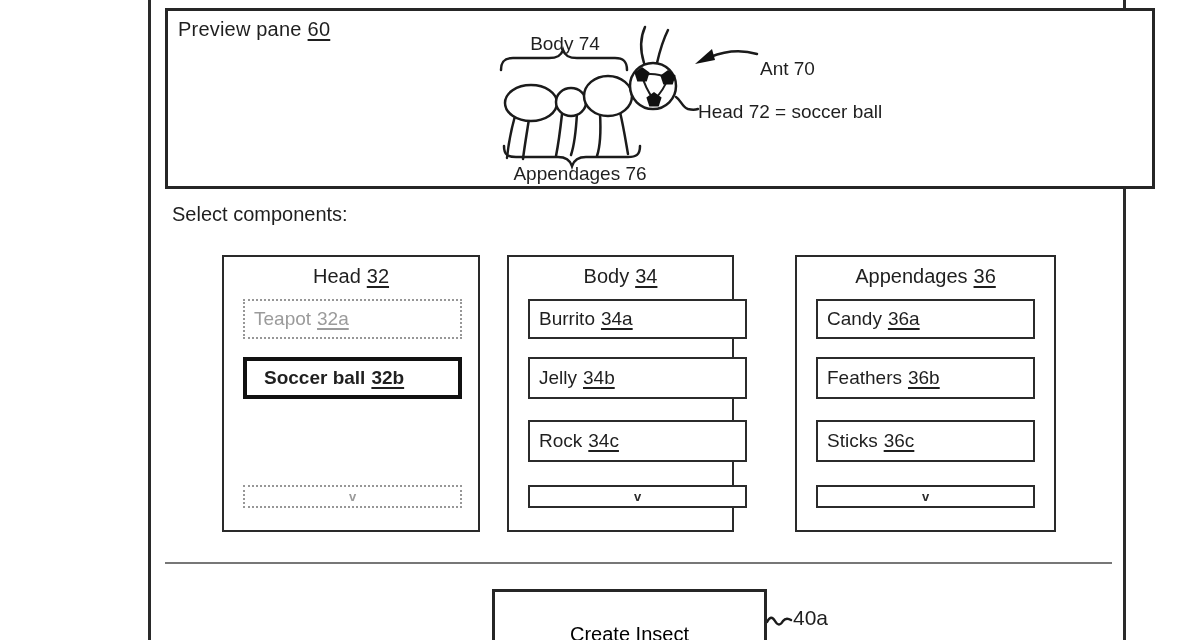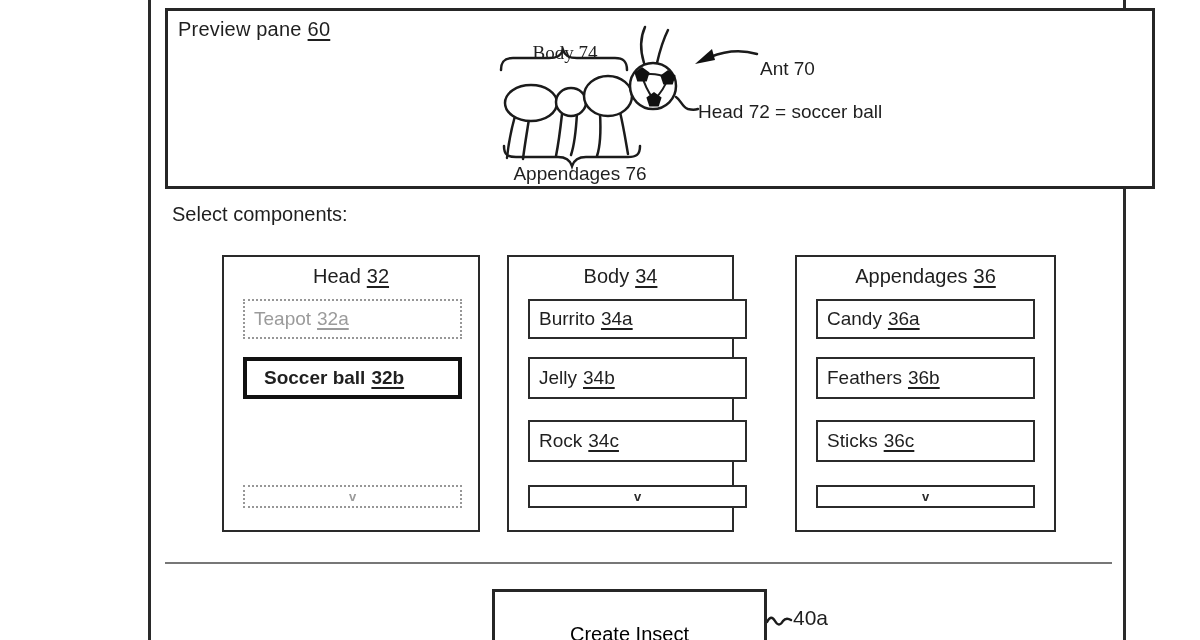--- a/index.html
+++ b/index.html
@@ -17,21 +17,21 @@
     position:absolute; left:165px; top:8px; width:990px; height:181px;
     border:3px solid #262626; background:#fff;
   }
   .preview-pane-title {
     position:absolute; left:10px; top:7px; font-size:20px; letter-spacing:0.2px;
   }
   .ref { text-decoration:underline; text-decoration-thickness:2px; text-underline-offset:3px; margin-left:6px; }
 
   
   .fig-label { position:absolute; font-size:19px; white-space:nowrap; }
-  .lbl-body       { left:505px; top:42px;  width:120px; text-align:center;font-family:Liberation Serif, serif; }
+  .lbl-body       { left:505px; top:33px;  width:120px; text-align:center; }
   .lbl-ant        { left:760px; top:46px;margin-top:12px; }
   .lbl-head       { left:698px; top:101px; }
   .lbl-appendages { left:500px; top:163px; width:160px; text-align:center; }
 
   
   .overlay { position:absolute; left:0; top:0; width:1200px; height:640px; pointer-events:none; }
 
   
   .select-label { position:absolute; left:172px; top:203px; font-size:20px; }
 

